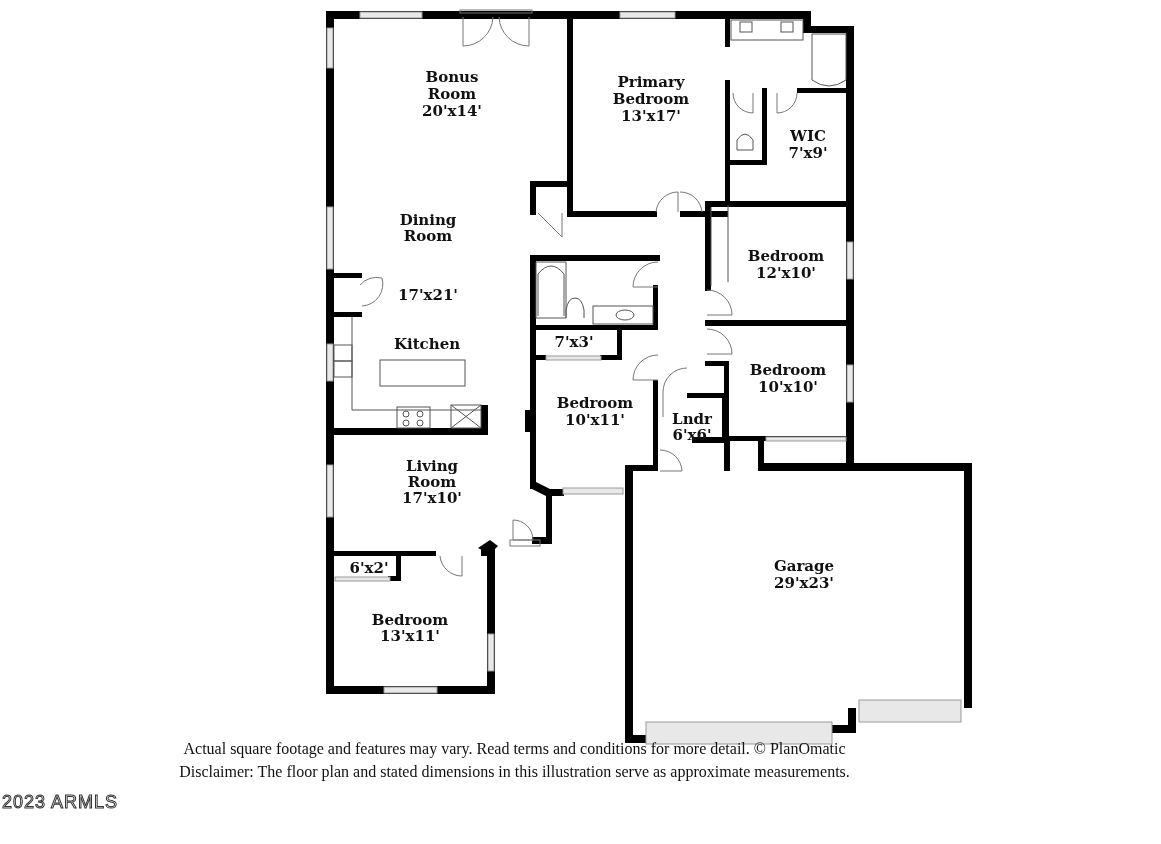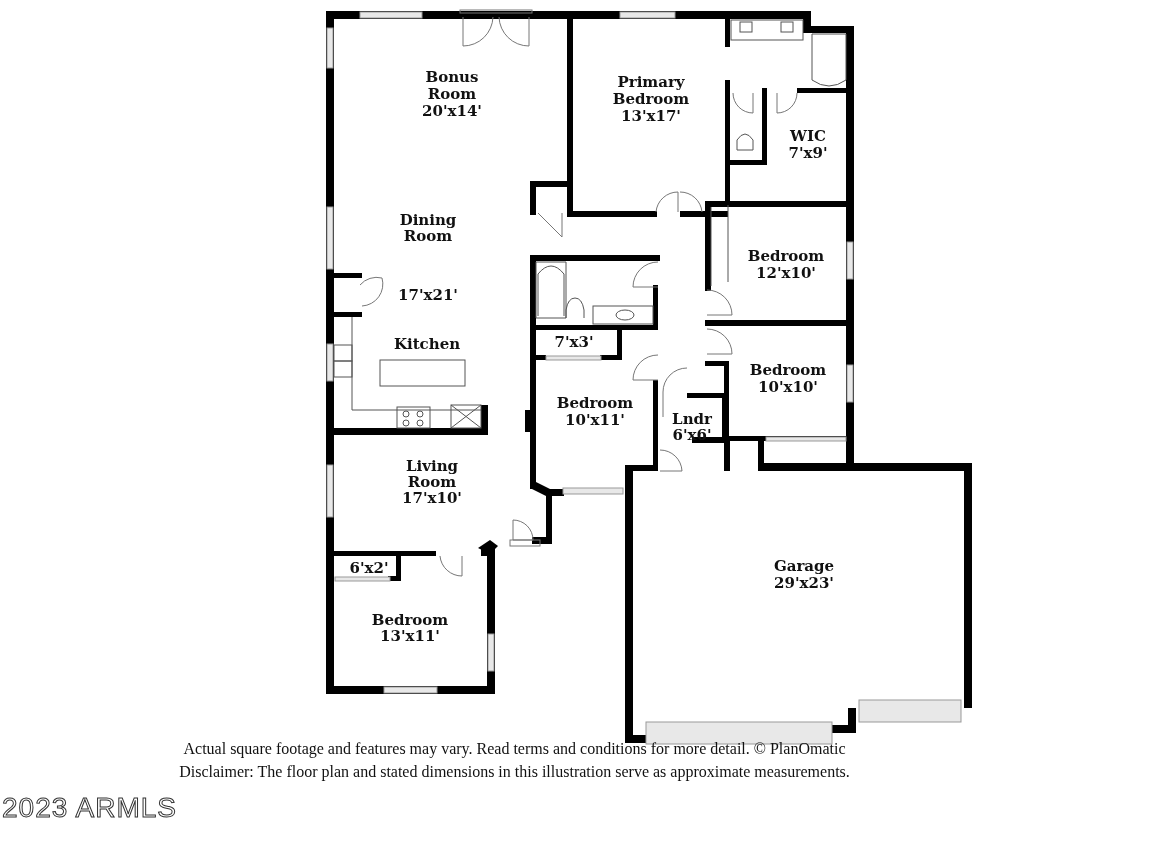--- a/index.html
+++ b/index.html
@@ -4,21 +4,21 @@
 <style>
   html, body { margin:0; padding:0; background:#ffffff; }
   body { width:1161px; height:844px; position:relative; overflow:hidden; font-family:"DejaVu Serif", serif; }
   #plan { position:absolute; left:0; top:0; width:1161px; height:844px; }
   .wall { fill:#000; }
   .win { fill:#e8e8e8; stroke:#999; stroke-width:1; }
   .thin { fill:none; stroke:#555; stroke-width:1; }
   .door { fill:none; stroke:#777; stroke-width:1; }
   .label { font-family:"DejaVu Serif", serif; font-weight:bold; font-size:15px; fill:#111; text-anchor:middle; }
   .disclaimer { position:absolute; left:0; width:933px; text-align:center; font-family:"Liberation Serif", serif; font-size:16px; color:#111;padding-left:48px; }
-  .watermark { position:absolute; left:2px; top:792px; font-family:"Liberation Sans", sans-serif; font-size:28px; color:#fff; -webkit-text-stroke:1px #333; letter-spacing:1px; }
+  .watermark { position:absolute; left:2px; top:792px; font-family:"Liberation Sans", sans-serif; font-size:18px; color:#fff; -webkit-text-stroke:1px #333; letter-spacing:1px; }
 </style>
 </head>
 <body>
 
 <svg id="plan" viewBox="0 0 1161 844" xmlns="http://www.w3.org/2000/svg">
 
   <g>
 
     <rect class="wall" x="326" y="11" width="485" height="8"></rect>
     <rect class="wall" x="803" y="11" width="8" height="22"></rect>

